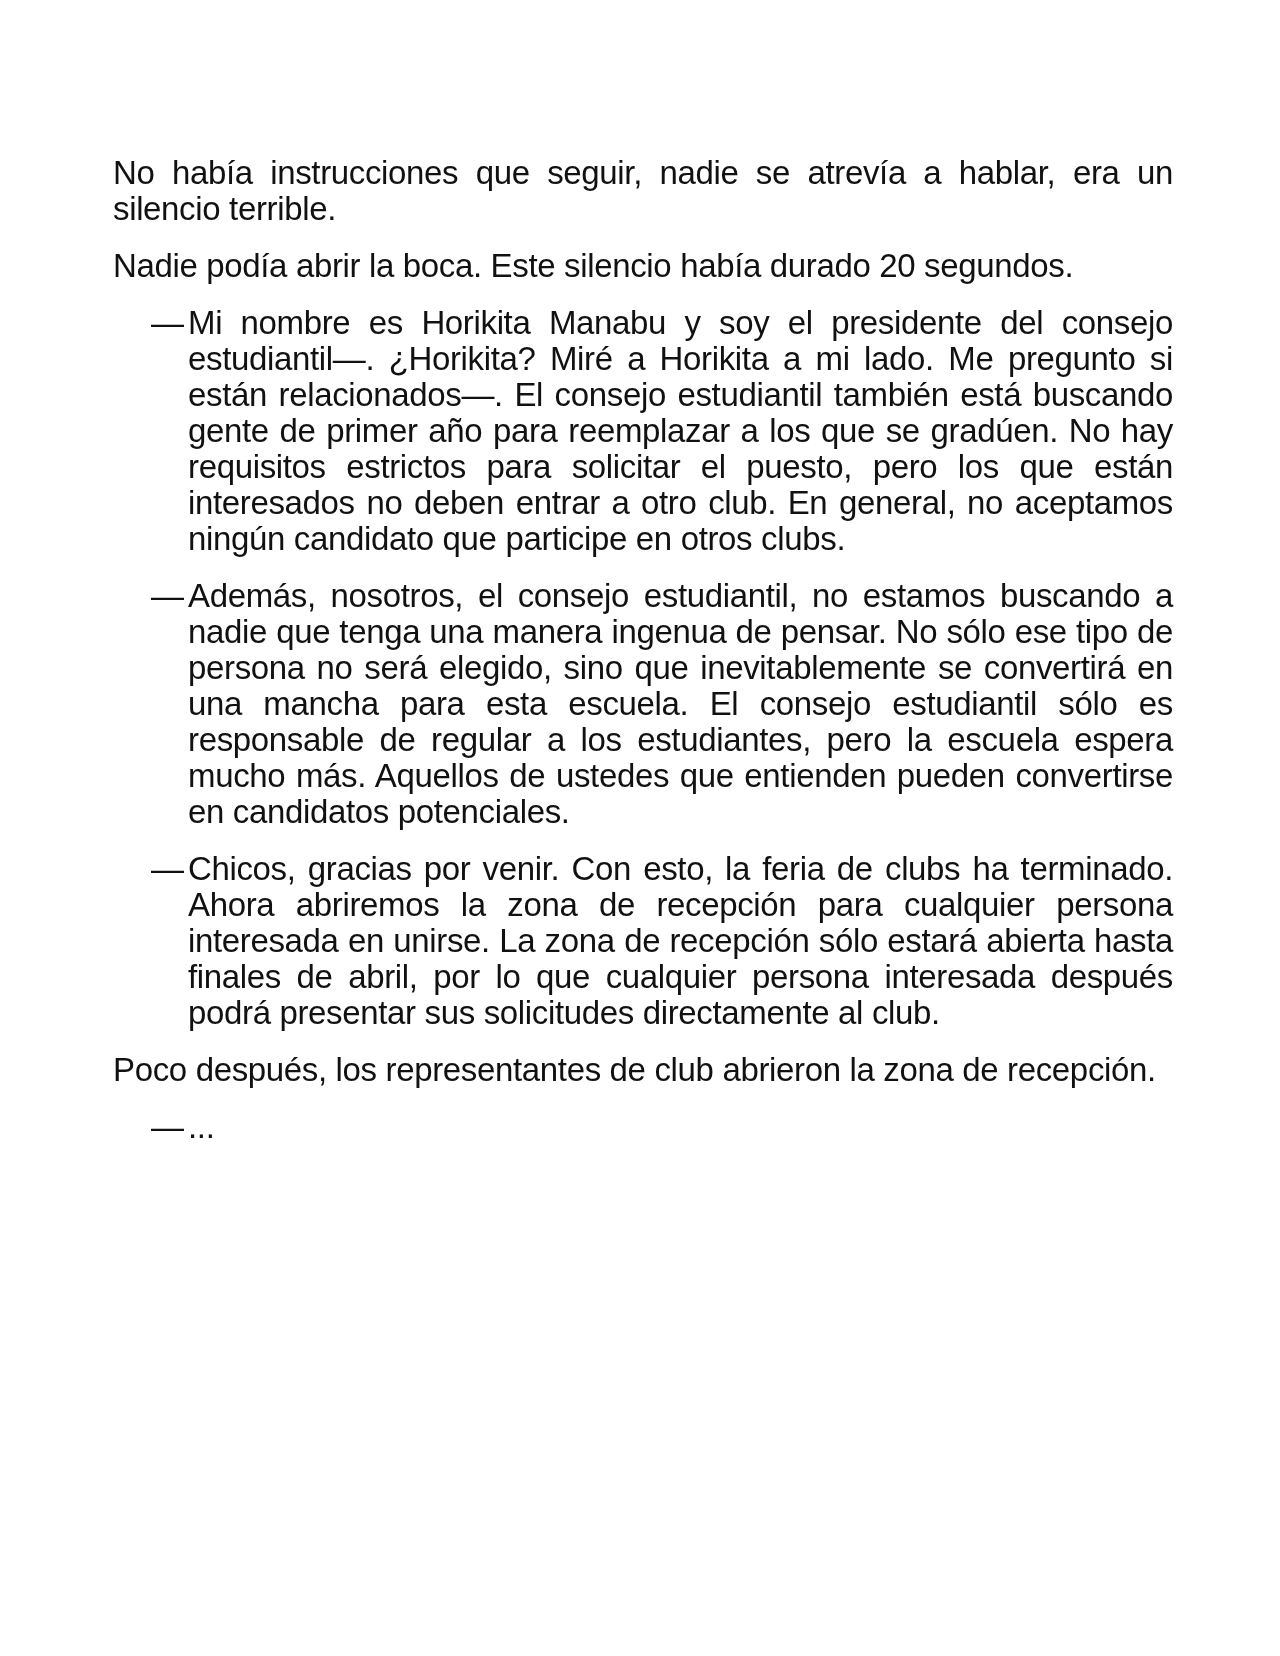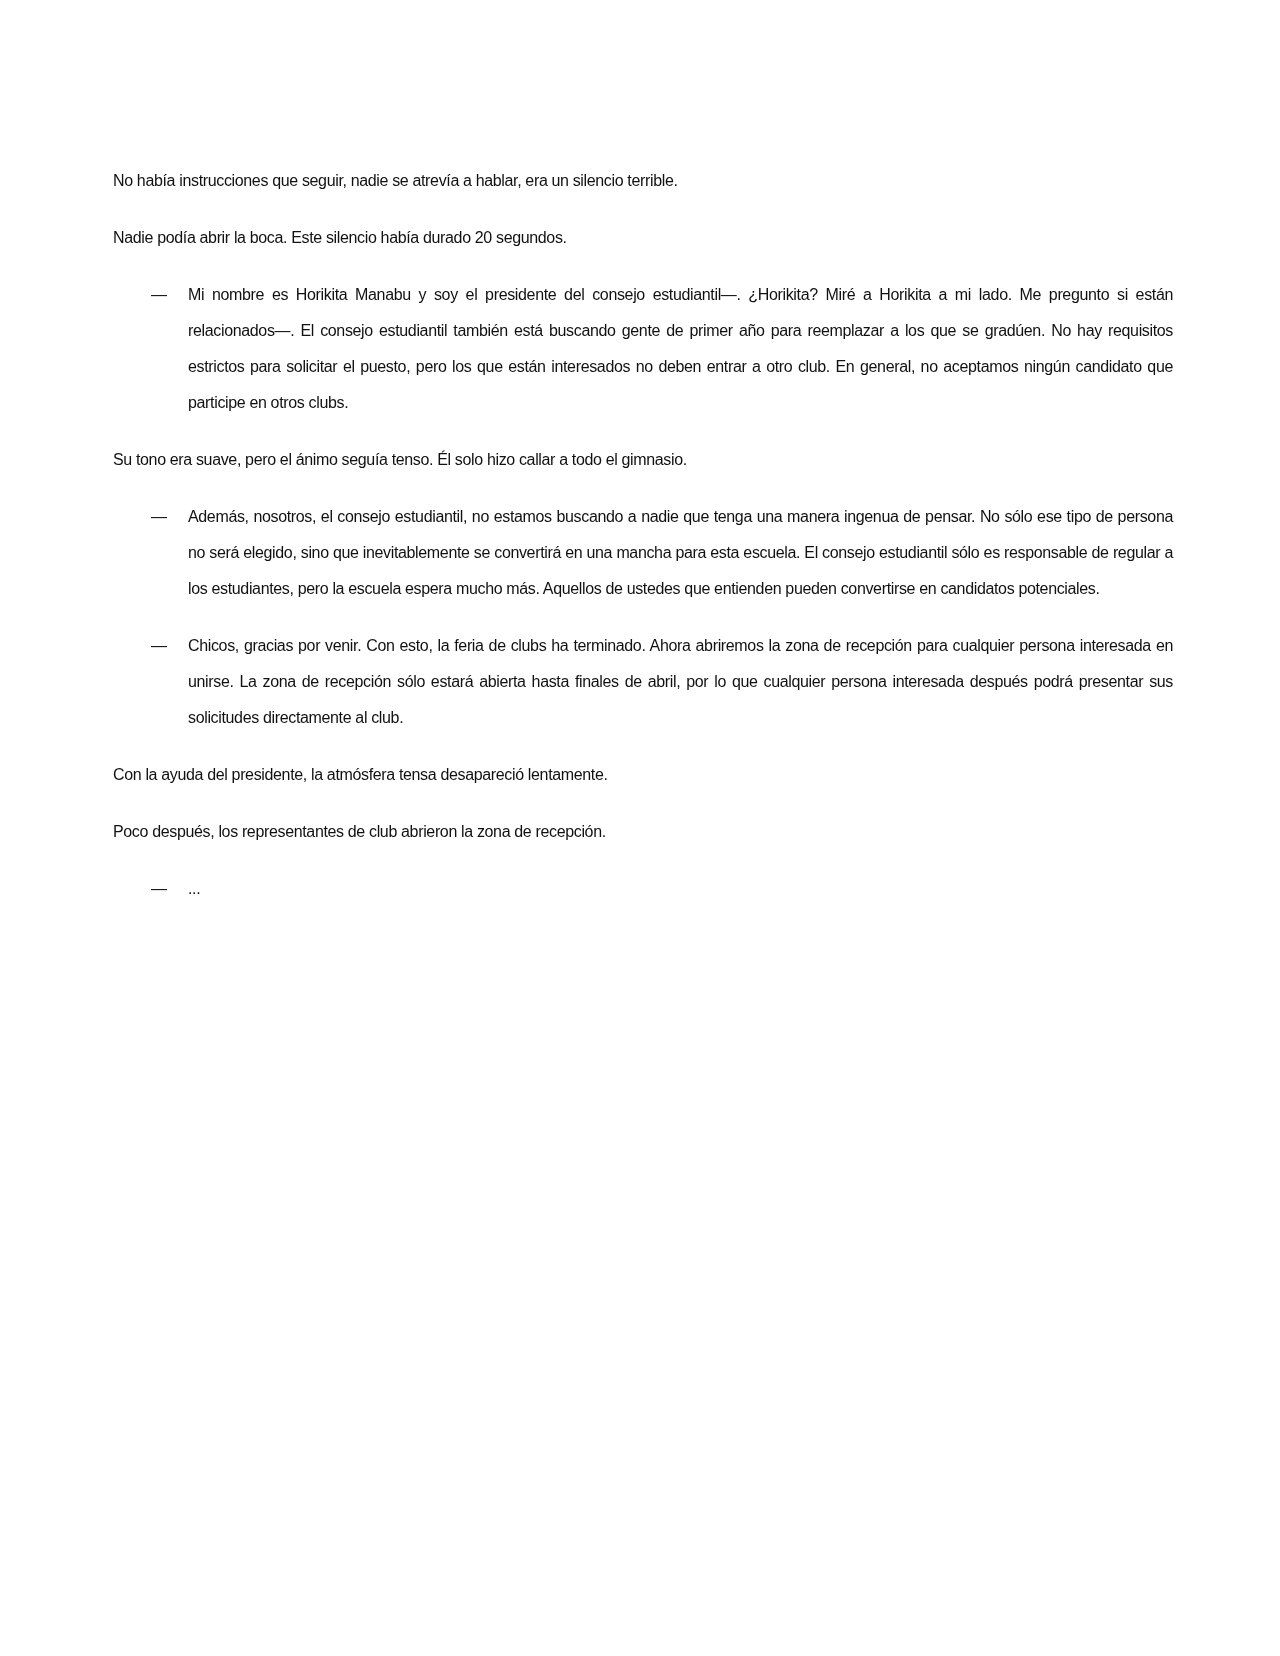--- a/index.html
+++ b/index.html
@@ -11,23 +11,23 @@
     width: 1280px;
     height: 1656px;
     position: relative;
     overflow: hidden;
     font-family: "Liberation Sans", sans-serif;
     color: #111111;
   }
   .page {
     position: absolute;
     left: 113px;
-    top: 163px;
+    top: 155px;
     width: 1060px;
-    font-size: 16px;
+    font-size: 33px;
     line-height: 36px;
     letter-spacing: -0.35px;
   }
   .para {
     margin: 0 0 21px 0;
     text-align: justify;
   }
   .dialogue {
     position: relative;
     margin: 0 0 21px 0;
@@ -45,33 +45,31 @@
 
 <div class="page">
   <p class="para">No había instrucciones que seguir, nadie se atrevía a hablar, era un silencio terrible.</p>
   <p class="para">Nadie podía abrir la boca. Este silencio había durado 20 segundos.</p>
 
   <div class="dialogue">
     <span class="dash">—</span>
     <span>Mi nombre es Horikita Manabu y soy el presidente del consejo estudiantil—. ¿Horikita? Miré a Horikita a mi lado. Me pregunto si están relacionados—. El consejo estudiantil también está buscando gente de primer año para reemplazar a los que se gradúen. No hay requisitos estrictos para solicitar el puesto, pero los que están interesados no deben entrar a otro club. En general, no aceptamos ningún candidato que participe en otros clubs.</span>
   </div>
 
-  <p class="para">Su tono era suave, pero el ánimo seguía tenso. Él solo hizo callar a todo el gimnasio.</p>
 
   <div class="dialogue">
     <span class="dash">—</span>
     <span>Además, nosotros, el consejo estudiantil, no estamos buscando a nadie que tenga una manera ingenua de pensar. No sólo ese tipo de persona no será elegido, sino que inevitablemente se convertirá en una mancha para esta escuela. El consejo estudiantil sólo es responsable de regular a los estudiantes, pero la escuela espera mucho más. Aquellos de ustedes que entienden pueden convertirse en candidatos potenciales.</span>
   </div>
 
 
   <div class="dialogue">
     <span class="dash">—</span>
     <span>Chicos, gracias por venir. Con esto, la feria de clubs ha terminado. Ahora abriremos la zona de recepción para cualquier persona interesada en unirse. La zona de recepción sólo estará abierta hasta finales de abril, por lo que cualquier persona interesada después podrá presentar sus solicitudes directamente al club.</span>
   </div>
 
-  <p class="para">Con la ayuda del presidente, la atmósfera tensa desapareció lentamente.</p>
   <p class="para">Poco después, los representantes de club abrieron la zona de recepción.</p>
 
   <div class="dialogue">
     <span class="dash">—</span>
     <span>...</span>
   </div>
 </div>
 
 </body></html>

